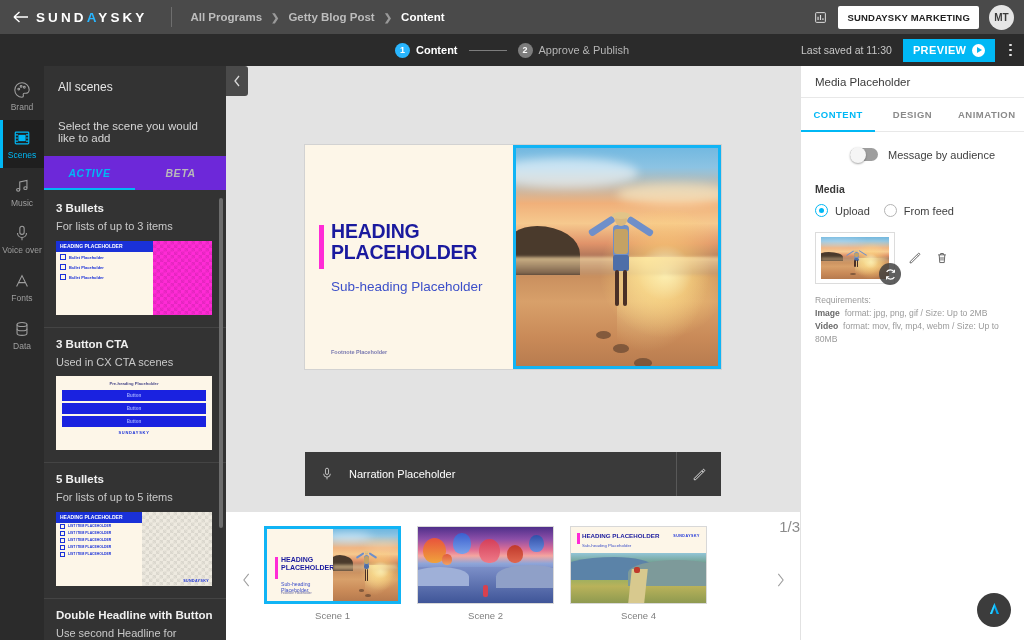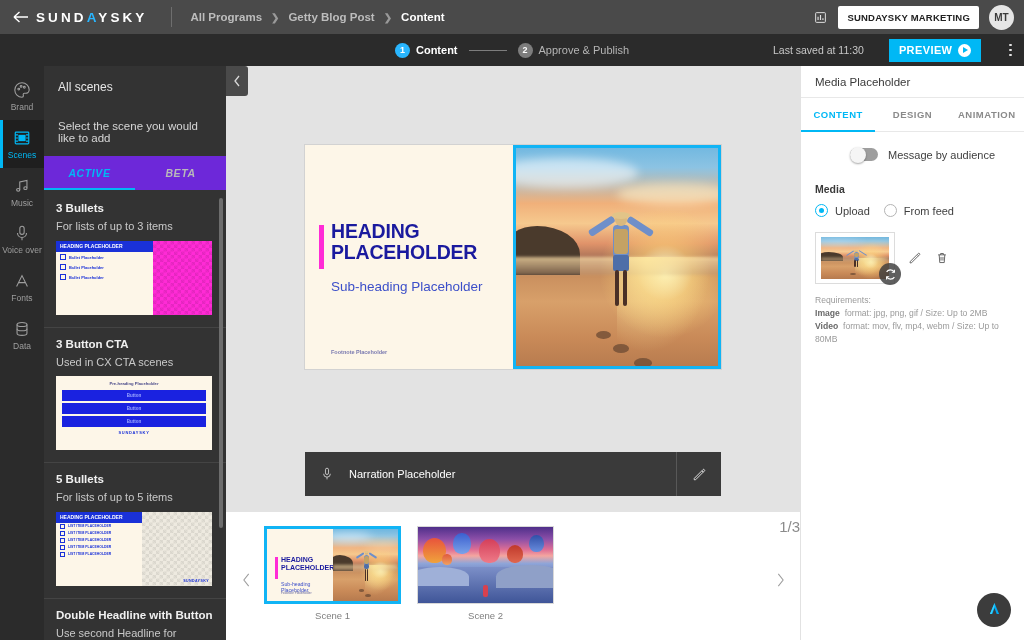--- a/index.html
+++ b/index.html
@@ -43,21 +43,21 @@
   .step { display:flex; align-items:center; gap:6px; }
   .step-num {
     width:15px; height:15px; border-radius:50%; font-size:9px; color:#fff;
     display:flex; align-items:center; justify-content:center; font-weight:700;
   }
   .step-num.on { background:#29b6ff; }
   .step-num.off { background:#7d7d7d; }
   .step-label { font-size:11px; color:#fff; font-weight:700; white-space:nowrap; }
   .step-label.off { color:#b5b5b5; font-weight:400; }
   .step-line { width:38px; height:1px; background:#7d7d7d; margin:0 11px; }
-  .stepbar-right { margin-left:auto; display:flex; align-items:center; gap:25px; padding-right:9px; }
+  .stepbar-right { margin-left:auto; display:flex; align-items:center; gap:11px; padding-right:9px; }
   .saved { font-size:10.5px; color:#c8c8c8; white-space:nowrap; }
   .preview-btn {
     background:#00b8f5; color:#fff; font-size:11px; font-weight:700; letter-spacing:.4px;
     padding:0 10px; height:23px; display:flex; align-items:center; gap:6px; border:none; cursor:pointer;
   }
   .play-circle { width:13px; height:13px; border-radius:50%; background:#fff; display:flex; align-items:center; justify-content:center; }
   .play-tri { width:0;height:0;border-left:5px solid #00b8f5;border-top:3.2px solid transparent;border-bottom:3.2px solid transparent; margin-left:1.5px;}
   .kebab { display:flex; flex-direction:column; gap:2.4px; padding:4px 3px; cursor:pointer; }
   .kebab i { width:2.6px; height:2.6px; border-radius:50%; background:#e2e2e2; display:block; }
 
@@ -586,20 +586,37 @@
             <div class="bl" style="left:18%;top:36%;width:7%;height:14%;background:linear-gradient(#e05a3c,#f0a060);"></div>
             <div style="position:absolute;left:0;right:0;bottom:0;height:47%;background:linear-gradient(to bottom,#7c8fc8,#3f5598);"></div>
             <div style="position:absolute;left:-6%;bottom:22%;width:44%;height:26%;background:#9fb0d8;border-radius:50% 50% 0 0;"></div>
             <div style="position:absolute;right:-8%;bottom:20%;width:50%;height:30%;background:#8fa0c8;border-radius:50% 50% 0 0;"></div>
             <div style="position:absolute;left:48%;bottom:8%;width:4%;height:16%;background:#d8414f;border-radius:2px;"></div>
           </div>
         </div>
         <div class="strip-cap">Scene 2</div>
       </div>
 
+      <div class="strip-item">
+        <div class="strip-thumb">
+          <div class="mtn">
+            <div class="ridge1"></div>
+              <div class="ridge2"></div>
+            <div class="path"></div>
+              <div class="hiker"></div>
+          </div>
+          <div class="s4-top">
+            <div class="s4-acc"></div>
+            <div class="s4-h">HEADING PLACEHOLDER</div>
+            <div class="s4-s">Sub-heading Placeholder</div>
+            <div class="s4-logo">SUNDAYSKY</div>
+          </div>
+        </div>
+        <div class="strip-cap">Scene 4</div>
+      </div>
 
     </div>
   </div>
 
   <div class="rpanel">
     <div class="rp-title">Media Placeholder</div>
     <div class="rp-tabs">
       <div class="rp-tab active">CONTENT</div>
       <div class="rp-tab">DESIGN</div>
       <div class="rp-tab">ANIMATION</div>

